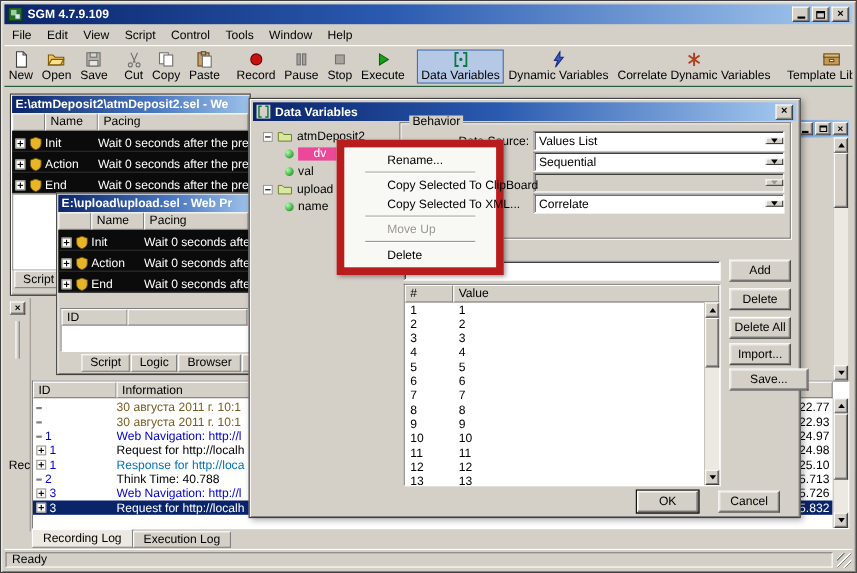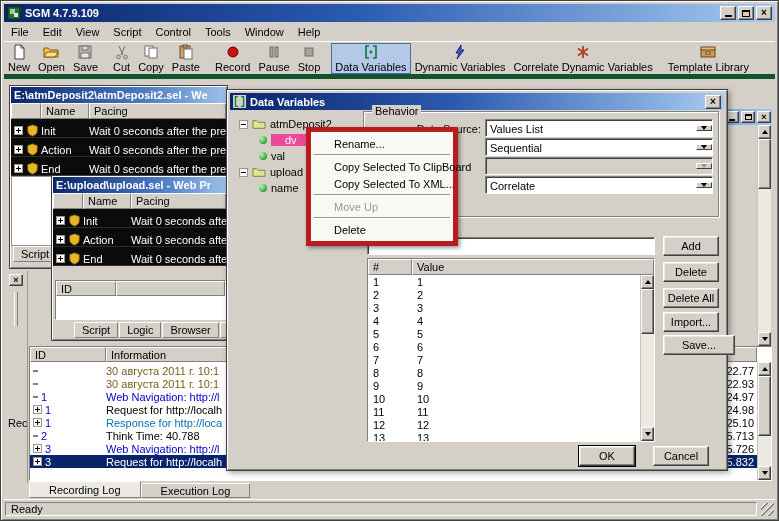--- a/index.html
+++ b/index.html
@@ -13,21 +13,21 @@
     display:flex;align-items:center;padding:0 3px;white-space:nowrap;overflow:hidden}
   .winbtn{width:16px;height:14px;margin-left:2px;background:#d4d0c8;flex:0 0 auto;
     border:1px solid;border-color:#fff #404040 #404040 #fff;box-shadow:inset -1px -1px 0 #808080;
     display:flex;align-items:center;justify-content:center;color:#000}
   .winbtn.sm{width:14px;height:12px}
   .g-min{width:7px;height:2px;background:#000;margin-top:6px}
   .g-max{width:8px;height:7px;border:1px solid #000;border-top-width:2px}
   .g-x{font-size:10px;font-weight:bold;line-height:1}
   .menubar{display:flex;align-items:center}
   .menuitem{padding:2px 7px}
-  .toolbar{display:flex;align-items:center;border-top:1px solid #fff;border-bottom:5px solid #14532d;overflow:hidden}
+  .toolbar{display:flex;align-items:center;border-top:1px solid #fff;border-bottom:1px solid #14532d;overflow:hidden}
   .tbtn{display:flex;flex-direction:column;align-items:center;justify-content:center;padding:1px 4px;gap:1px;white-space:nowrap}
   .tbtn svg{width:16px;height:16px;display:block}
   .tbtn.selected{background:#b5c8e6;border:1px solid #4a6ea8;padding:0 3px}
   .tsep{border-left:1px dotted #8a877e;margin:4px 3px}
   
   .btn{background:#d4d0c8;border:1px solid;border-color:#fff #404040 #404040 #fff;
     box-shadow:inset -1px -1px 0 #808080,inset 1px 1px 0 #ece9e2;
     display:flex;align-items:center;justify-content:center;white-space:nowrap}
   .btn.default{outline:1px solid #000}
   .sunken{background:#fff;border:1px solid;border-color:#808080 #fff #fff #808080;box-shadow:inset 1px 1px 0 #404040}
@@ -73,26 +73,26 @@
     display:flex;align-items:center;justify-content:center;flex:0 0 auto}
   .combo.disabled{background:#d4d0c8}
   .flabel{text-align:right}
   .vrow{display:flex;height:13px;align-items:center}
   .vnum{width:44px;padding-left:5px;flex:0 0 auto}
   .vval{padding-left:5px}
   .ball{width:8px;height:8px;border-radius:50%;background:radial-gradient(circle at 30% 30%,#aaffaa,#0a7a0a);display:inline-block;flex:0 0 auto}
   .tnode{display:flex;align-items:center;gap:4px;white-space:nowrap}
   .tnode .sel{background:#ec4899;color:#fff;padding:0 14px}
   
-  .cmenu{background:#f8f8f4;border:5px solid #b91c1c;box-shadow:inset 1px 1px 0 #fff,2px 2px 4px rgba(0,0,0,.4);padding:3px 1px}
+  .cmenu{background:#f8f8f4;border:7px solid #b91c1c;box-shadow:inset 1px 1px 0 #fff,2px 2px 4px rgba(0,0,0,.4);padding:3px 17px}
   .mitem{height:17px;display:flex;align-items:center;padding-left:22px;white-space:nowrap}
   .mitem.disabled{color:#9a968e;text-shadow:1px 1px 0 #fff}
   .msep{height:0;border-top:1px solid #9a968e;border-bottom:1px solid #fff;margin:2px 2px}
   
-  .btab{padding:2px 19px;background:#d4d0c8;border:1px solid;border-color:#fff #808080 #808080 #fff;display:inline-flex;align-items:center}
+  .btab{padding:2px 9px;background:#d4d0c8;border:1px solid;border-color:#fff #808080 #808080 #fff;display:inline-flex;align-items:center}
   .grip{position:absolute;right:1px;bottom:1px;width:13px;height:13px;
     background:repeating-linear-gradient(135deg,transparent 0 3px,#fff 3px 4px,#808080 4px 5px)}
 </style>
 </head>
 <body>
 
 <div id="root">
 
   <div class="abs tbar" style="left:3px;top:3px;right:3px;height:18px">
     <svg width="14" height="14" style="margin-right:4px" viewBox="0 0 14 14">
@@ -203,20 +203,28 @@
       <span>Pause</span>
       </div>
     <div class="tbtn">
       <span>
           <svg viewBox="0 0 16 16">
             <rect x="4" y="4" width="8" height="8" fill="#a8a49c" stroke="#707070"></rect>
           </svg>
         </span>
       <span>Stop</span>
       </div>
+    <div class="tbtn">
+      <span>
+          <svg viewBox="0 0 16 16">
+            <path d="M5 3l8 5-8 5z" fill="#18a018" stroke="#0a600a"></path>
+          </svg>
+        </span>
+      <span>Execute</span>
+      </div>
     <div class="tsep"></div>
     <div class="tbtn selected">
       <span>
           <svg viewBox="0 0 16 16">
             <path d="M6 2H3v12h3M10 2h3v12h-3" fill="none" stroke="#0a7a3a" stroke-width="1.6"></path>
             <circle cx="8" cy="8" r="1.4" fill="#0a7a3a"></circle>
           </svg>
         </span>
       <span>Data Variables</span>
       </div>

